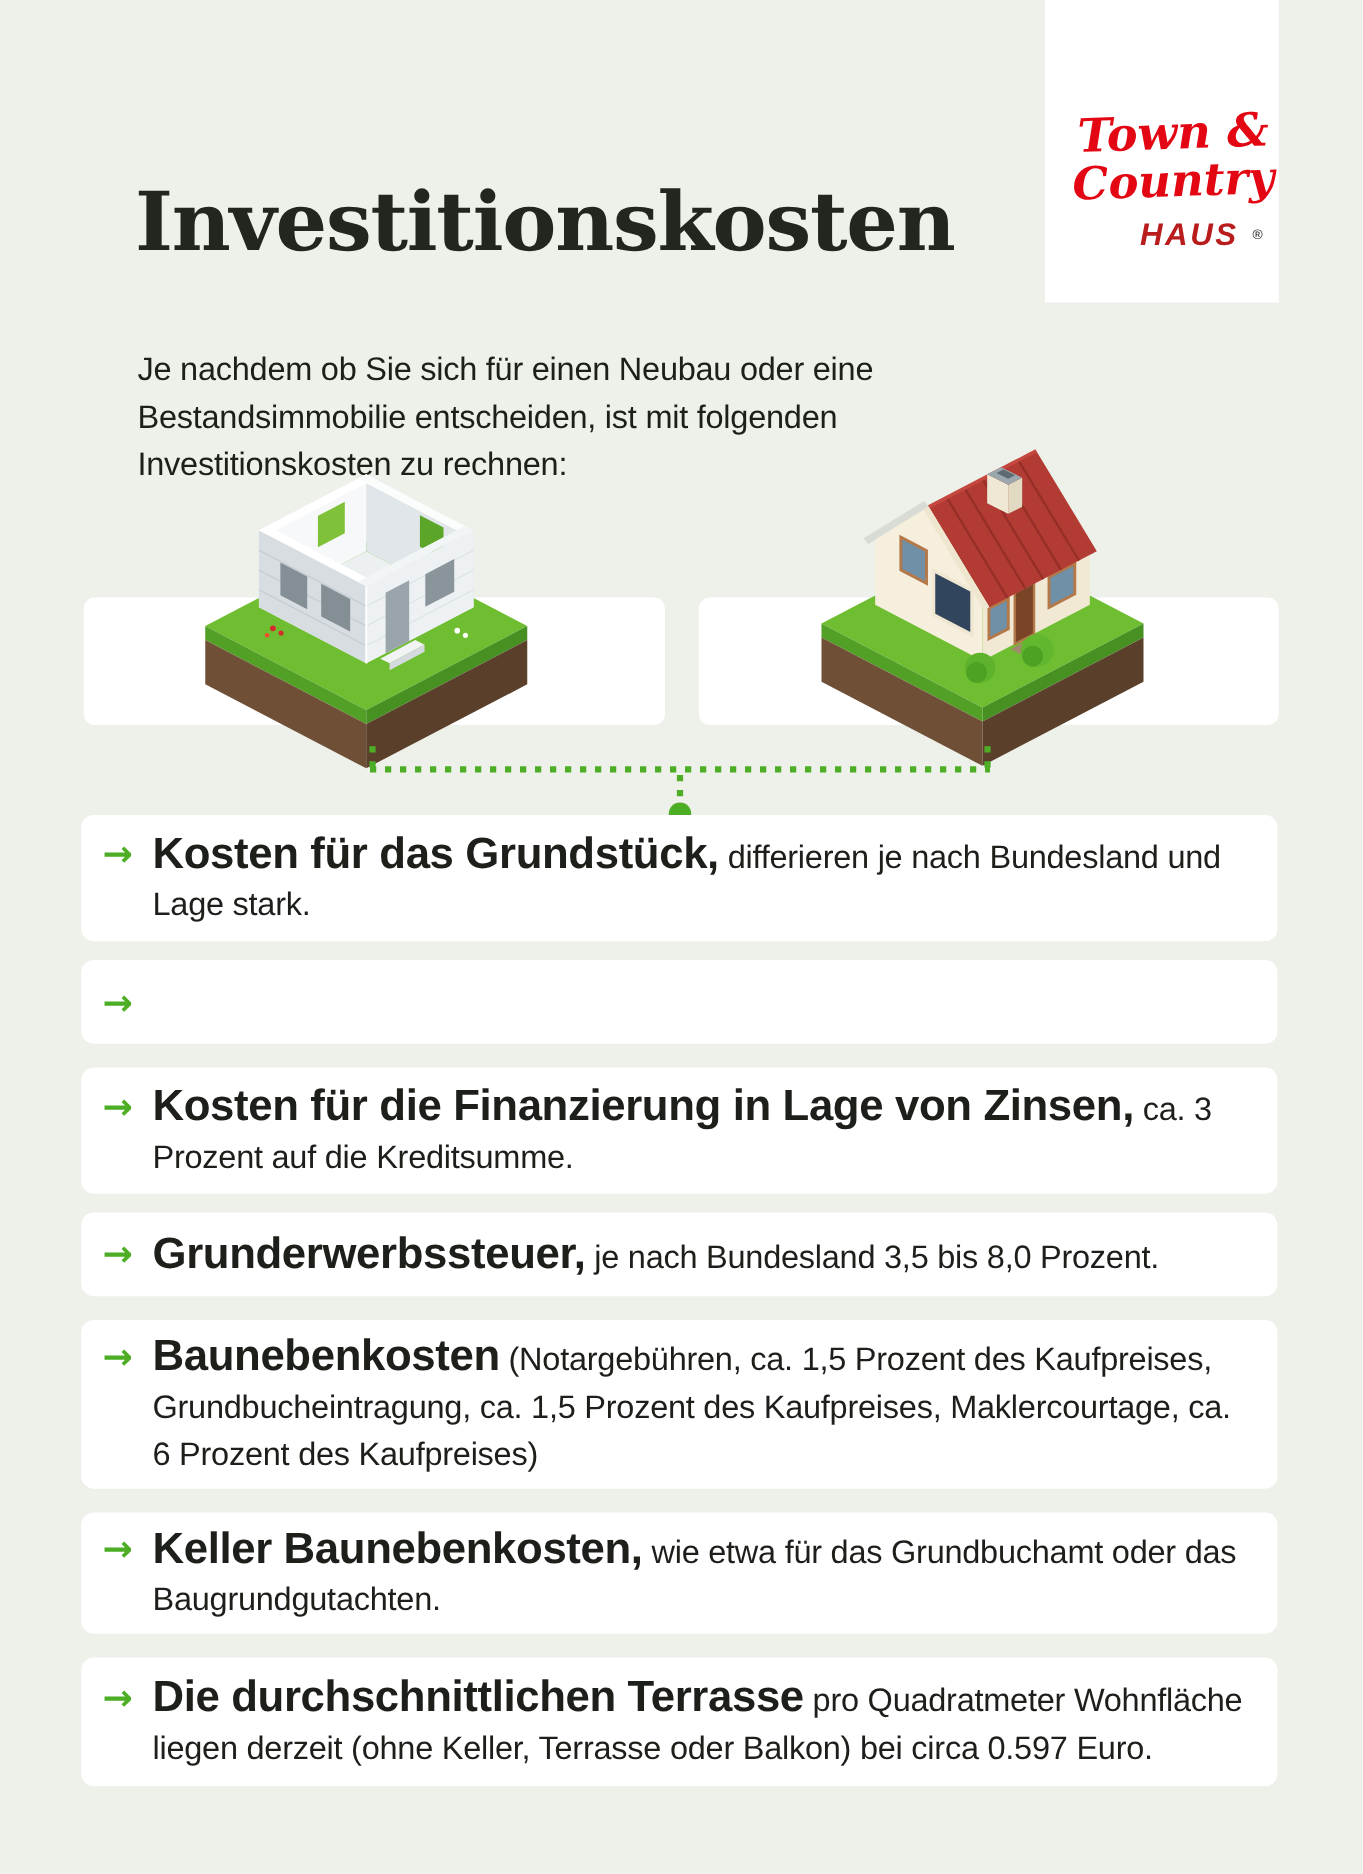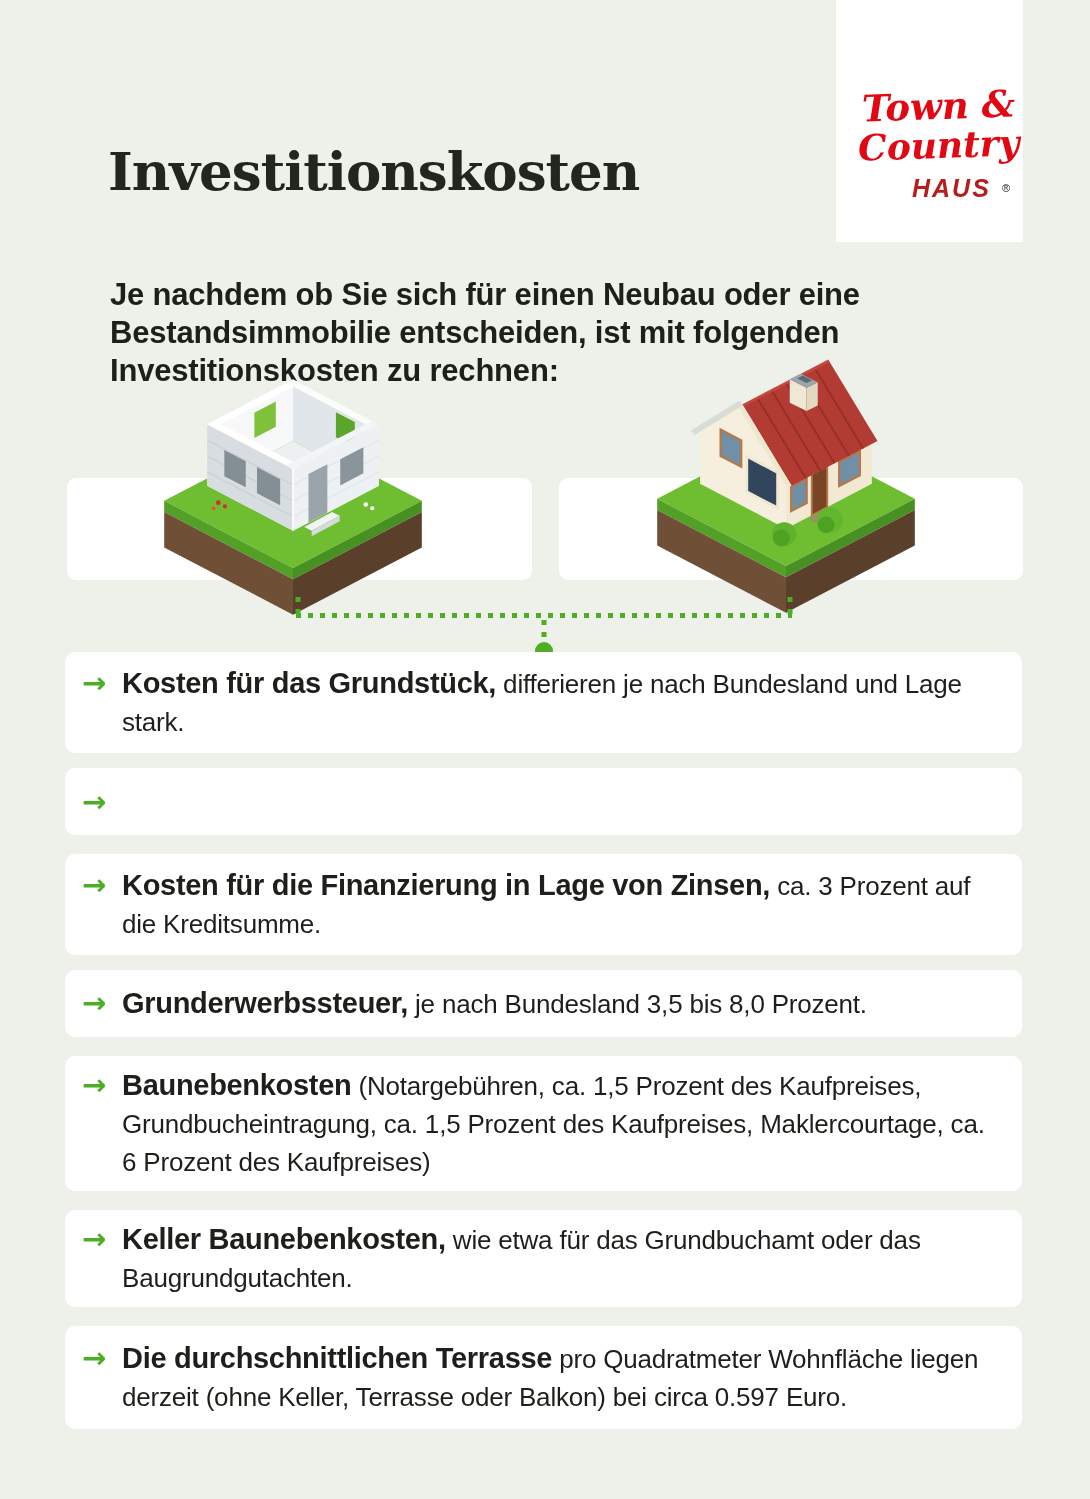--- a/index.html
+++ b/index.html
@@ -9,21 +9,21 @@
     background:#eef0ea;
     font-family:"Liberation Sans", sans-serif;
     overflow:hidden;
     color:#1f221b;
   }
   
   .page-title{
     position:absolute;left:108px;top:140px;
     font-family:"DejaVu Serif", serif;
     font-weight:bold;
-    font-size:53px;
+    font-size:65px;
     letter-spacing:-1px;
     color:#23261e;
     white-space:nowrap;
   }
   .logo-card{
     position:absolute;left:836px;top:0;width:187px;height:242px;
     background:#ffffff;
   }
   .logo-inner{position:absolute;left:0;top:0;width:100%;height:100%;}
   .logo-town{
@@ -41,21 +41,21 @@
     font-style:italic;font-weight:bold;font-size:25px;color:#b91c1c;
     letter-spacing:2px;white-space:nowrap;
   }
   .logo-reg{
     position:absolute;left:166px;top:182px;
     font-size:11px;color:#141414;
   }
   
   .intro{
     position:absolute;left:110px;top:276px;width:830px;
-    font-size:31px;font-weight:bold;line-height:38px;
+    font-size:26px;font-weight:normal;line-height:38px;
     letter-spacing:-0.2px;color:#1d201a;
     white-space:pre-line;
   }
   
   .house-card{
     position:absolute;top:478px;height:102px;background:#ffffff;border-radius:9px;
   }
   .house-card.left{left:67px;width:465px;}
   .house-card.right{left:559px;width:464px;}
   .house-svg{position:absolute;}
@@ -68,21 +68,21 @@
     display:flex;align-items:center;box-sizing:border-box;
     padding-left:17px;padding-right:28px;
   }
   .row{display:flex;align-items:flex-start;width:100%;}
   .arrow{
     flex:0 0 40px;
     font-family:"DejaVu Sans", sans-serif;
     color:#4dae26;font-size:29px;font-weight:bold;line-height:38px;
   }
   .itemtext{font-size:26px;line-height:38px;color:#1d201a;letter-spacing:-0.2px;}
-  .itemtext b{font-weight:bold;font-size:29px;letter-spacing:-0.3px;}
+  .itemtext b{font-weight:bold;font-size:35px;letter-spacing:-0.3px;}
   .c1{top:652px;height:101px;}
   .c2{top:768px;height:67px;}
   .c3{top:854px;height:101px;}
   .c4{top:970px;height:67px;}
   .c5{top:1056px;height:135px;}
   .c6{top:1210px;height:97px;}
   .c7{top:1326px;height:103px;}
 </style>
 </head>
 <body>

